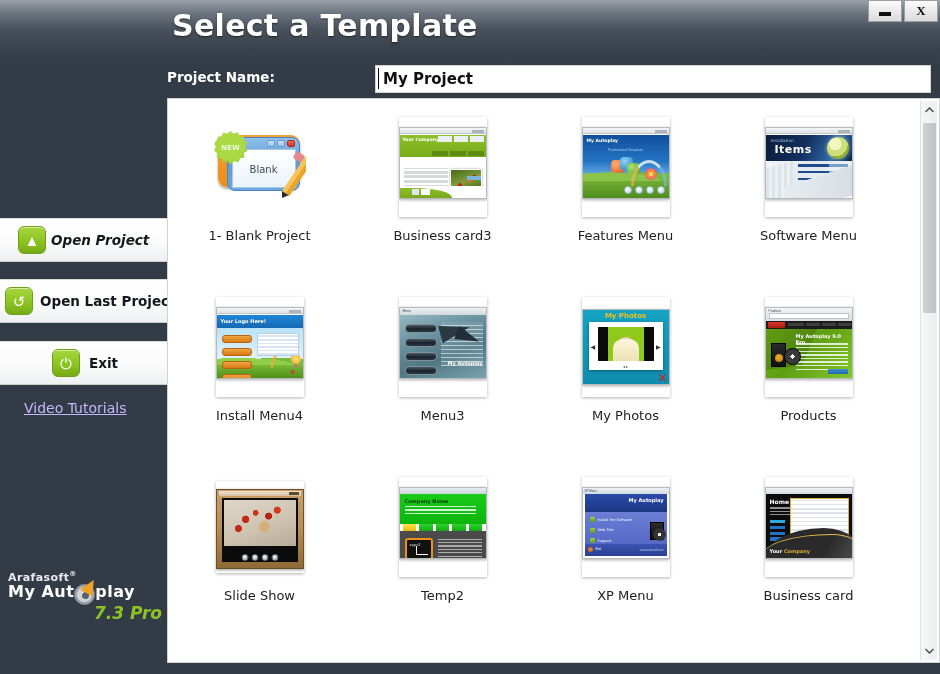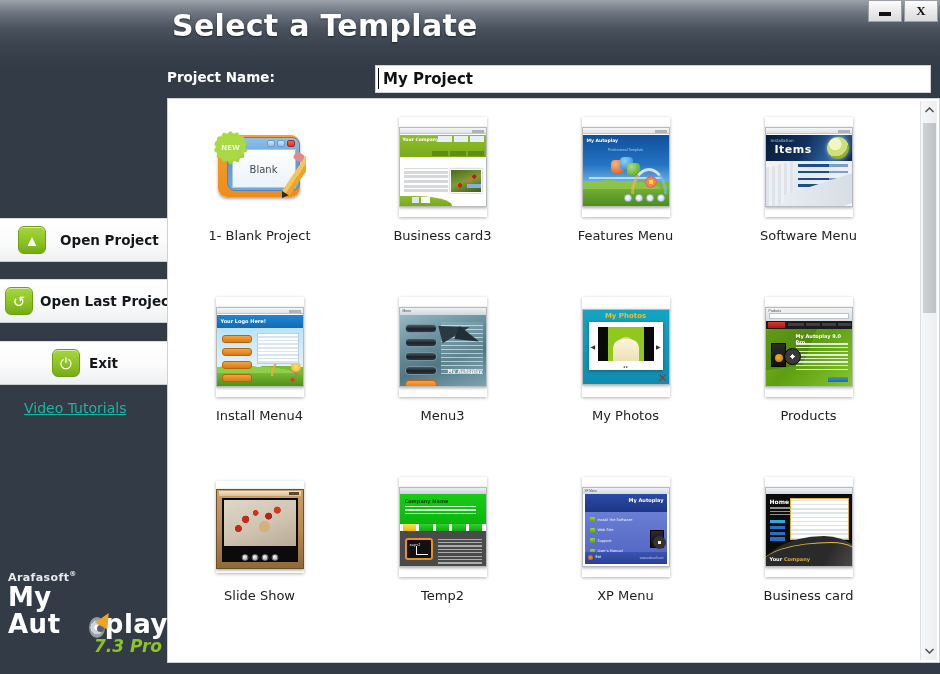--- a/index.html
+++ b/index.html
@@ -92,45 +92,45 @@
   .side-btn .lbl {
     font-size: 13.5px; font-weight: bold; color: #14181c;
     font-family: "DejaVu Sans", sans-serif;
     white-space: nowrap;
   }
   #side-open  { top: 218px; }
   #side-last  { top: 279px; }
   #side-exit  { top: 341px; }
 
   #side-open .ico { margin-left: 18px; }
-  #side-open .lbl { margin-left: 14px; }
+  #side-open .lbl { margin-left: 5px; font-style: italic; }
   #side-last .ico { margin-left: 5px; }
   #side-last .lbl { margin-left: 7px; }
   #side-exit .ico { margin-left: 52px; }
   #side-exit .lbl { margin-left: 9px; }
 
   #video-link {
     position: absolute; left: 24px; top: 400px;
-    font-size: 14px; color: #14b8a6; text-decoration: underline;
+    font-size: 14px; color: #c4b5fd; text-decoration: underline;
     font-family: "DejaVu Sans", sans-serif;
     cursor: pointer;
   }
 
   
   #logo { position: absolute; left: 8px; top: 570px; width: 160px; }
   #logo .brand {
     font-size: 11px; font-weight: bold; color: #e9ebed;
     font-family: "DejaVu Sans", sans-serif; letter-spacing: .4px;
   }
   #logo .brand sup { font-size: 7px; }
   #logo .prod {
-    font-size: 26px; font-weight: bold; color: #ffffff;
+    font-size: 16px; font-weight: bold; color: #ffffff;
     font-family: "DejaVu Sans", sans-serif;
     letter-spacing: .5px; line-height: 1.05;
-    display: flex; align-items: flex-end;
+    display: flex; align-items: flex-start;
   }
   .discwrap {
     position: relative; width: 21px; height: 21px; display: inline-block;
     margin: 0 0px;
   }
   .disc {
     position: absolute; inset: 0; border-radius: 50%;
     background: radial-gradient(circle at 50% 50%, #ffffff 0 22%, #cfd4d8 23% 55%, #9aa2aa 56% 100%);
     border: 1px solid #8e959c;
   }
@@ -182,21 +182,21 @@
   }
   .tpl-label {
     margin-top: 9px; font-size: 13px; color: #222;
     font-family: "DejaVu Sans", sans-serif; text-align: center;
     white-space: nowrap;
   }
 
   
   .t-blank { width: 92px; height: 72px; box-shadow: none; }
   .t-blank .frame {
-    position: absolute; left: 4px; top: 4px; width: 82px; height: 62px;
+    position: absolute; left: 4px; top: 4px; width: 82px; height: 52px;
     border-radius: 9px;
     background: linear-gradient(180deg, #f2a038 0%, #ef8c17 100%);
     box-shadow: 0 2px 3px rgba(0,0,0,.35);
     padding-left: 44px;
   }
   .t-blank .framein {
     position: absolute; left: 9px; top: 2px; width: 73px; height: 54px;
     border-radius: 8px;
     background: linear-gradient(180deg, #8fc0ea 0%, #5d9ad6 48%, #6ea8dc 100%);
     border: 1px solid #4b86c2;
@@ -244,21 +244,21 @@
     display: flex; align-items: center; justify-content: center;
     font-size: 7px; font-weight: bold; color: #eef7dc;
     font-family: "DejaVu Sans", sans-serif;
     clip-path: polygon(50% 0%,60% 8%,72% 3%,77% 16%,90% 15%,90% 28%,100% 36%,93% 47%,100% 58%,89% 65%,91% 78%,78% 80%,73% 92%,60% 88%,50% 100%,40% 88%,27% 92%,22% 80%,9% 78%,11% 65%,0% 58%,7% 47%,0% 36%,10% 28%,10% 15%,23% 16%,28% 3%,40% 8%);
     text-align: right;
   }
 
   
   .sshot { width: 88px; height: 100px; }
   .sshot .win {
-    position: absolute; left: 0; top: 10px; width: 88px; height: 80px;
+    position: absolute; left: 0; top: 10px; width: 88px; height: 72px;
     background: #fff; border: 1px solid #b6bbc0;
     box-shadow: 0 1px 3px rgba(0,0,0,.32); overflow: hidden;
   }
   .sshot .tbar {
     height: 6px; background: linear-gradient(180deg,#f4f6f8,#dfe3e7);
     border-bottom: 1px solid #c2c7cc; position: relative;
   }
   .sshot .tbar::after {
     content: ""; position: absolute; right: 2px; top: 1.5px;
     width: 12px; height: 3px; background: #aeb4ba;

